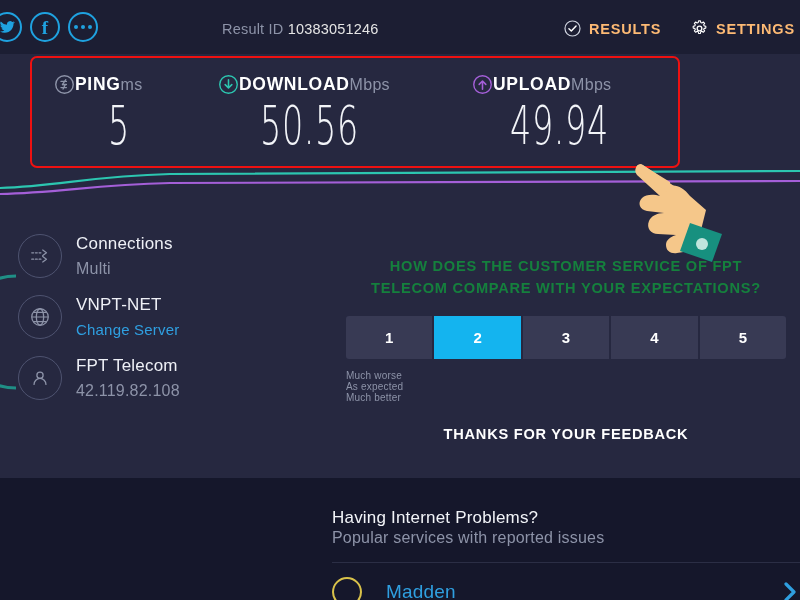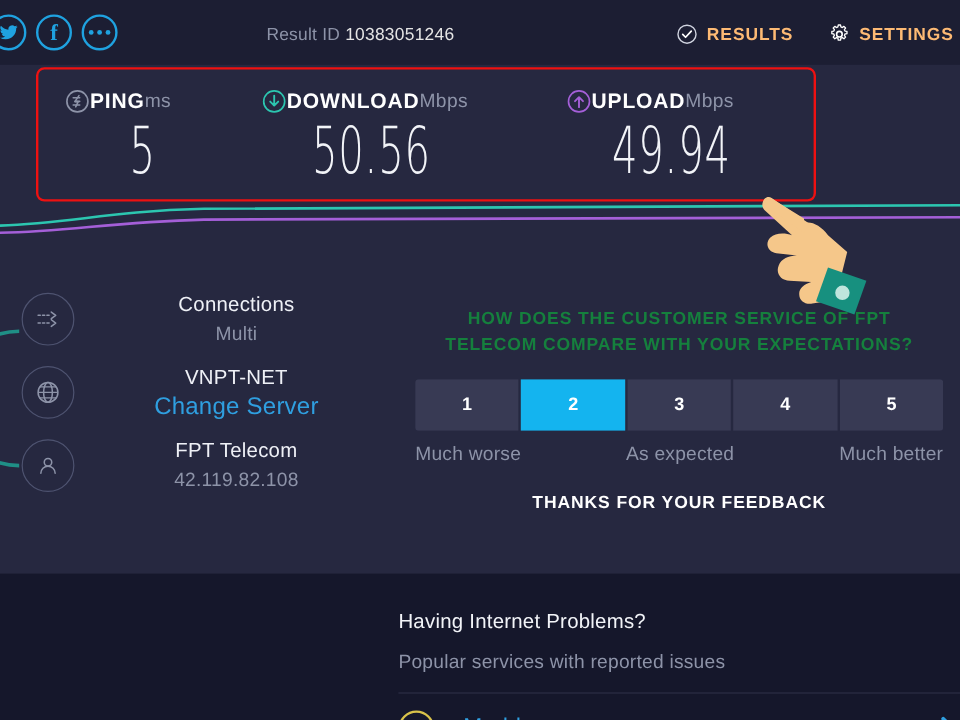--- a/index.html
+++ b/index.html
@@ -148,21 +148,21 @@
   #metric-upload { left: 440px; }
   #metric-upload .m-value { margin-left: 38px; }
 
   
   .graph { position: absolute; left: 0; top: 150px; width: 800px; height: 60px; }
 
   
   .gauge-arc { position: absolute; left: -36px; top: 272px; width: 60px; height: 120px; }
 
   
-  .info { position: absolute; left: 18px; top: 242px; width: 300px; text-align: center; }
+  .info { position: absolute; left: 18px; top: 232px; width: 300px; }
   .info-row { position: relative; margin-bottom: 12px; padding-left: 58px; }
   .info-circle {
     position: absolute;
     left: 0; top: 2px;
     width: 44px; height: 44px;
     border: 1px solid #4e5370;
     border-radius: 50%;
     display: flex;
     align-items: center;
     justify-content: center;
@@ -173,21 +173,21 @@
     line-height: 24px;
     letter-spacing: .2px;
   }
   .info-sub {
     font-size: 16px;
     color: #8d93a8;
     line-height: 25px;
     letter-spacing: .2px;
   }
   .info-link {
-    font-size: 20px;
+    font-size: 15px;
     color: #2f9fe0;
     line-height: 25px;
     letter-spacing: .2px;
     cursor: pointer;
   }
 
   
   .survey { position: absolute; left: 346px; top: 255px; width: 440px; }
   .survey-q {
     text-align: center;
@@ -214,23 +214,24 @@
     display: flex;
     align-items: center;
     justify-content: center;
     cursor: pointer;
   }
   .rate-btn.selected { background: #14b4ef; }
   .rate-labels {
     display: flex;
     justify-content: space-between;
     margin-top: 11px;
-    font-size: 16px;
+    font-size: 10px;
     color: #8d93a8;
     letter-spacing: .2px;
+    flex-direction: column;
   }
   .thanks {
     margin-top: 23px;
     text-align: center;
     font-size: 14.6px;
     font-weight: bold;
     color: #ffffff;
     letter-spacing: .75px;
   }
 
@@ -238,21 +239,21 @@
   .bottom { position: absolute; left: 332px; top: 508px; width: 468px; }
   .bottom-title {
     font-size: 17px;
     font-weight: normal;
     color: #f2f4f8;
     letter-spacing: .2px;
   }
   .bottom-sub {
     font-size: 16px;
     color: #8d93a8;
-    margin-top: 16px;
+    margin-top: 1px;
     letter-spacing: .2px;
   }
   .bottom-div {
     height: 1px;
     background: #2b2e45;
     margin-top: 15px;
   }
   .service-row {
     display: flex;
     align-items: center;

